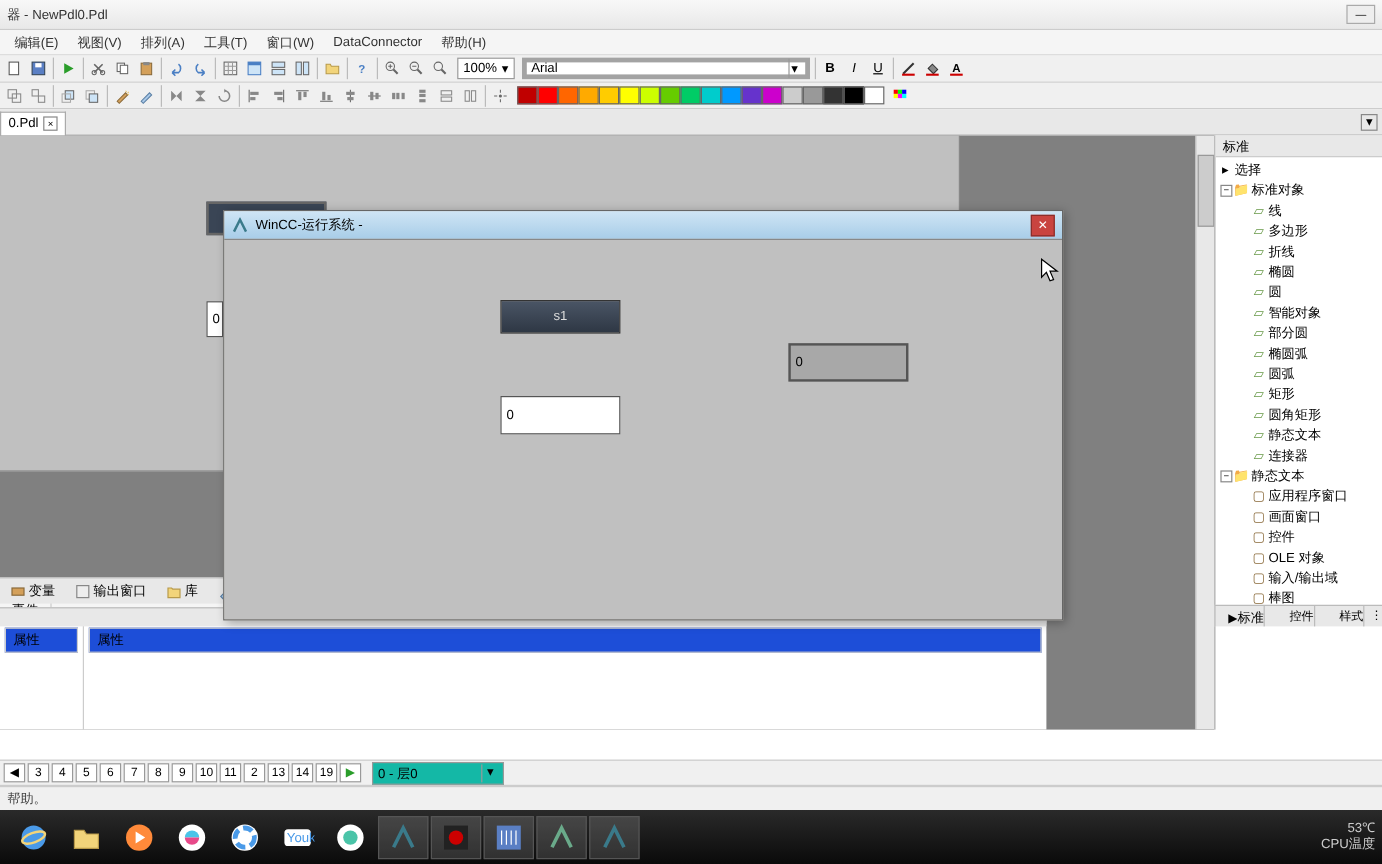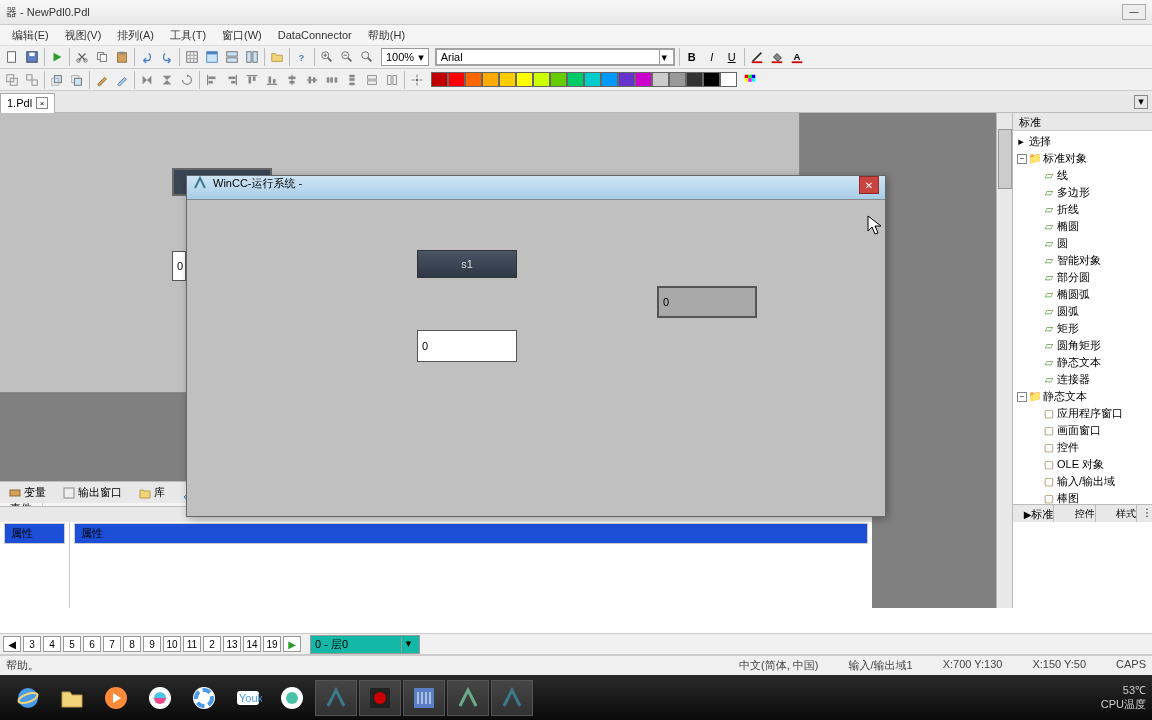--- a/index.html
+++ b/index.html
@@ -8,21 +8,21 @@
 .title-bar span{color:#333}
 .title-btns{margin-left:auto;display:flex;gap:2px}
 .title-btn{width:24px;height:16px;border:1px solid #aaa;background:#eee;display:flex;align-items:center;justify-content:center;font-size:9px}
 .menu-bar{height:20px;background:#f5f5f5;display:flex;align-items:center;padding:0 4px}
 .menu-bar span{padding:2px 8px;color:#333}
 .toolbar{height:24px;background:#f0f0f0;border-top:1px solid #ddd;border-bottom:1px solid #ccc;display:flex;align-items:center;padding:0 2px;gap:0}
 .tb-btn{width:18px;height:18px;display:flex;align-items:center;justify-content:center;margin:0 1px;border:1px solid transparent}
 .tb-btn svg{width:14px;height:14px}
 .tb-sep{width:1px;height:18px;background:#bbb;margin:0 2px}
 .zoom-box{display:flex;align-items:center;border:1px solid #999;background:#fff;height:18px;padding:0 4px;margin:0 4px}
-.font-box{display:flex;align-items:center;border:2px solid #a3a3a3;background:#fff;height:18px;padding:0 4px;margin:12px 2px;width:240px}
+.font-box{display:flex;align-items:center;border:4px solid #a3a3a3;background:#fff;height:18px;padding:0 4px;margin:12px 2px;width:240px}
 .font-dd{width:10px;height:16px;border-left:1px solid #999;display:flex;align-items:center;justify-content:center;margin-left:auto}
 .toolbar2{height:22px;background:#f0f0f0;border-bottom:1px solid #ccc;display:flex;align-items:center;padding:0 2px}
 .color-row{display:flex;gap:0;margin-left:4px}
 .color-sw{width:17px;height:15px;border:1px solid #666}
 .tab-strip{height:22px;background:#e8e8e8;border-bottom:1px solid #bbb;display:flex;align-items:center}
 .doc-tab{background:#fff;border:1px solid #aaa;border-bottom:none;padding:2px 6px;display:flex;align-items:center;gap:4px;height:20px;margin-top:2px}
 .doc-tab .tab-x{width:12px;height:12px;border:1px solid #888;display:flex;align-items:center;justify-content:center;font-size:8px}
 .main-area{display:flex;height:495px;position:relative}
 .canvas-wrap{flex:1;position:relative;background:#808080;overflow:hidden}
 .dot-canvas{position:absolute;left:0;top:0;width:800px;height:280px;background:#c0c0c0;background-image:radial-gradient(#888 0.5px,transparent 0.5px);background-size:6px 6px;border-right:1px solid #888;border-bottom:1px solid #888}
@@ -30,21 +30,21 @@
 .io-field{position:absolute;background:#fff;border:1px solid #555;display:flex;align-items:center;padding:0 4px;font-size:22px;font-family:Arial}
 .scroll-v{position:absolute;right:0;top:0;width:16px;height:100%;background:#e8e8e8;border-left:1px solid #bbb}
 .scroll-thumb{width:14px;height:60px;background:#ccc;border:1px solid #999;margin:16px auto}
 .side-panel{width:140px;background:#fff;border-left:1px solid #bbb;display:flex;flex-direction:column}
 .side-title{height:18px;background:#e8e8e8;padding:2px 6px;border-bottom:1px solid #ccc}
 .tree{flex:1;overflow:auto;padding:2px}
 .tree-item{display:flex;align-items:center;padding:1px 0;gap:2px;white-space:nowrap}
 .tree-ic{width:12px;height:12px;display:inline-flex;align-items:center;justify-content:center}
 .tree-exp{width:10px;height:10px;border:1px solid #888;display:flex;align-items:center;justify-content:center;font-size:8px;line-height:1;margin-left:2px}.i2{padding-left:28px}
 .runtime-window{position:absolute;left:186px;top:175px;width:700px;height:342px;background:#d4d0c8;border:1px solid #666;box-shadow:2px 2px 8px rgba(0,0,0,.3);z-index:50}
-.rt-title{height:24px;background:linear-gradient(#cfe5f5,#a8cde8);display:flex;padding:0 6px;border-bottom:1px solid #888}
+.rt-title{height:24px;background:linear-gradient(#cfe5f5,#a8cde8);display:flex;align-items:center;padding:0 6px;border-bottom:1px solid #888}
 .rt-title-ic{width:14px;height:14px;margin-right:6px}
 .rt-close{margin-left:auto;width:20px;height:18px;background:#c94440;border:1px solid #8a2e2a;display:flex;align-items:center;justify-content:center;color:#fff;font-size:10px}
 .rt-body{position:relative;height:calc(100% - 24px);background:#c0c0c0}
 .rt-btn{position:absolute;left:230px;top:50px;width:100px;height:28px;background:linear-gradient(#4a5565,#2e3744);border:1px solid #333;color:#ddd;display:flex;align-items:center;justify-content:center}
 .rt-io1{position:absolute;left:230px;top:130px;width:100px;height:32px;background:#fff;border:1px solid #555;font-size:22px;font-family:Arial;padding:0 4px;display:flex;align-items:center}
 .rt-io2{position:absolute;left:470px;top:86px;width:100px;height:32px;background:#a8a8a8;border:2px solid #555;font-size:22px;font-family:Arial;padding:0 4px;display:flex;align-items:center}
 .cursor{position:absolute;left:680px;top:15px;z-index:60;pointer-events:none}
 .prop-panel{position:absolute;left:0;top:385px;right:140px;height:225px;background:#fff;border-top:1px solid #999}
 .prop-close{position:absolute;right:0;top:0;width:14px;height:14px;background:#ddd;border:1px solid #888;display:flex;align-items:center;justify-content:center;font-size:9px}
 .prop-tabs{height:20px;display:flex;border-bottom:1px solid #bbb;background:#f5f5f5}
@@ -397,21 +397,21 @@
         <rect x="10" y="2" width="4" height="4" fill="#00f"></rect>
         <rect x="2" y="6" width="4" height="4" fill="#ff0"></rect>
         <rect x="6" y="6" width="4" height="4" fill="#f0f"></rect>
         <rect x="10" y="6" width="4" height="4" fill="#0ff"></rect>
       </svg>
     </div>
 </div>
 
 <div class="tab-strip">
   <div class="doc-tab">
-    <span>1.Pdl</span>
+    <span>0.Pdl</span>
     <span class="tab-x">×</span>
   </div>
   <div style="margin-left:auto;width:14px;height:14px;border:1px solid #888;display:flex;align-items:center;justify-content:center;margin-right:4px">▾</div>
 </div>
 
 <div class="main-area">
   <div class="canvas-wrap">
     <div class="dot-canvas">
       <div class="canvas-obj" style="left:172px;top:55px;width:100px;height:28px"></div>
       <div class="io-field" style="left:172px;top:138px;width:14px;height:30px">
@@ -617,27 +617,20 @@
     </div>
   <div class="layer-btn" style="color:#2a9d2a">▶</div>
   <div class="layer-combo">
       <span>0 - 层0</span>
       <span class="dd">▾</span>
     </div>
 </div>
 
 <div class="status-bar">
   <span>帮助。</span>
-  <div class="status-r">
-    <span>中文(简体, 中国)</span>
-    <span>输入/输出域1</span>
-    <span>X:700 Y:130</span>
-    <span>X:150 Y:50</span>
-    <span>CAPS</span>
-  </div>
 </div>
 
 <div class="taskbar">
   <div class="task-item">
       <svg width="28" height="28" viewBox="0 0 28 28">
         <circle cx="14" cy="14" r="10" fill="#4a9ae8"></circle>
         <ellipse cx="14" cy="14" rx="10" ry="4" fill="none" stroke="#f2d47a" stroke-width="2" transform="rotate(-20 14 14)"></ellipse>
       </svg>
     </div>
   <div class="task-item">

